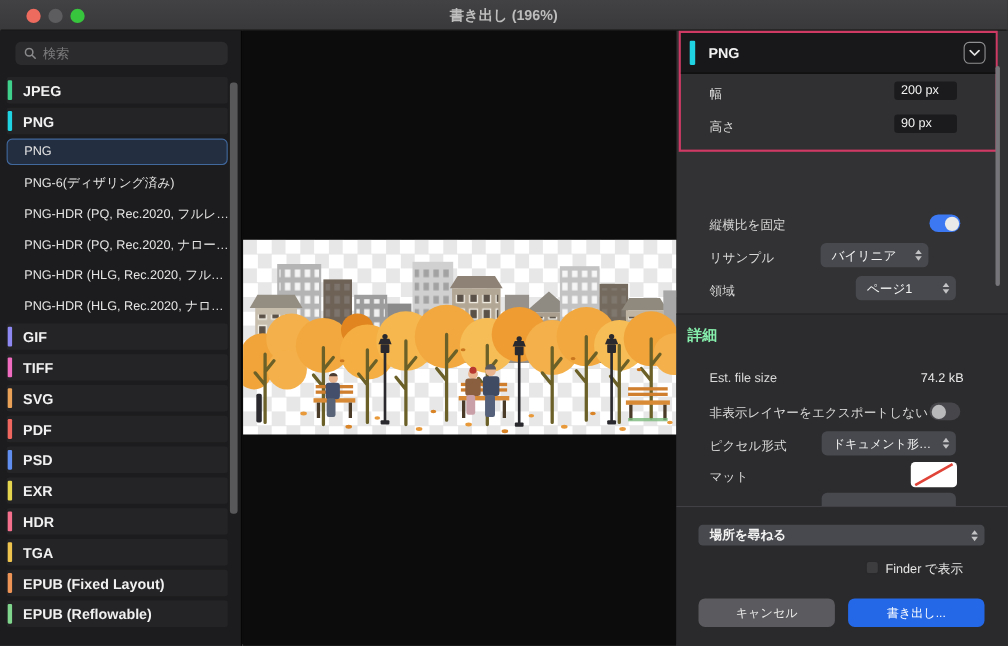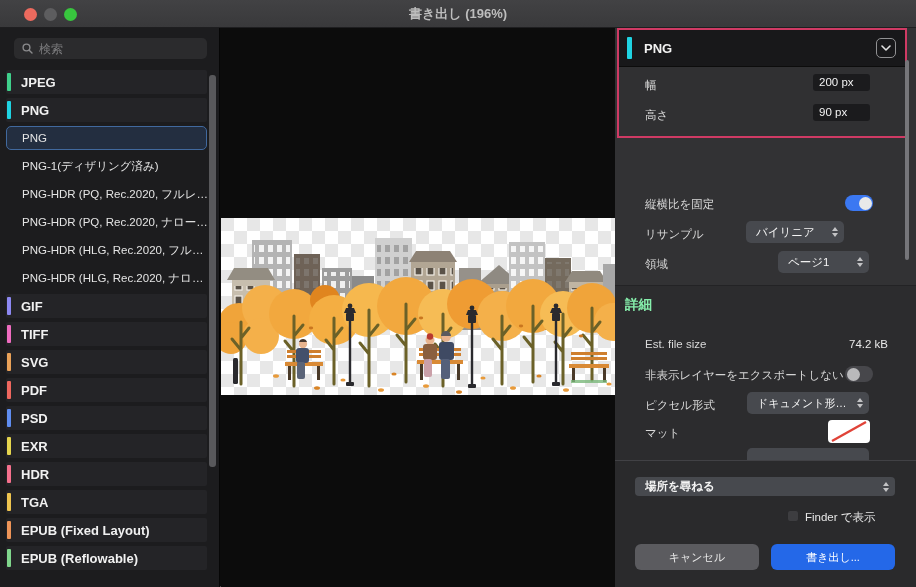--- a/index.html
+++ b/index.html
@@ -111,21 +111,21 @@
           <span class="fmt-label">JPEG</span>
         </div>
       <div class="fmt-row fmt-header">
           <span class="fmt-bar" style="background: rgb(31, 211, 226);"></span>
           <span class="fmt-label">PNG</span>
         </div>
       <div class="fmt-row fmt-sub selected">
           <span class="fmt-label">PNG</span>
         </div>
       <div class="fmt-row fmt-sub">
-          <span class="fmt-label">PNG-1(ディザリング済み)</span>
+          <span class="fmt-label">PNG-6(ディザリング済み)</span>
         </div>
       <div class="fmt-row fmt-sub">
           <span class="fmt-label">PNG-HDR (PQ, Rec.2020, フルレ…</span>
         </div>
       <div class="fmt-row fmt-sub">
           <span class="fmt-label">PNG-HDR (PQ, Rec.2020, ナロー…</span>
         </div>
       <div class="fmt-row fmt-sub">
           <span class="fmt-label">PNG-HDR (HLG, Rec.2020, フル…</span>
         </div>
@@ -374,21 +374,21 @@
       <span class="dd-text">ページ1</span>
       <span class="updown">
           <i class="up"></i>
           <i class="dn"></i>
         </span>
     </div>
 
     <span class="heading" style="left:10px; top:268px;">詳細</span>
 
     <span class="lbl" style="left:30px; top:310px;">Est. file size</span>
-    <span class="value-right" style="right:28px; top:310px;text-align:right;">74.2 kB</span>
+    <span class="value-right" style="right:40px; top:310px;text-align:right;">74.2 kB</span>
 
     <span class="lbl" style="left:30px; top:340px;">非表示レイヤーをエクスポートしない</span>
     <div class="toggle off" style="left:230px; top:338px;">
         <span class="knob"></span>
       </div>
 
     <span class="lbl" style="left:30px; top:370px;">ピクセル形式</span>
     <div class="dd" style="left:132px; top:364px; width:122px; font-size:11px;">
       <span class="dd-text">ドキュメント形式を…</span>
       <span class="updown">

